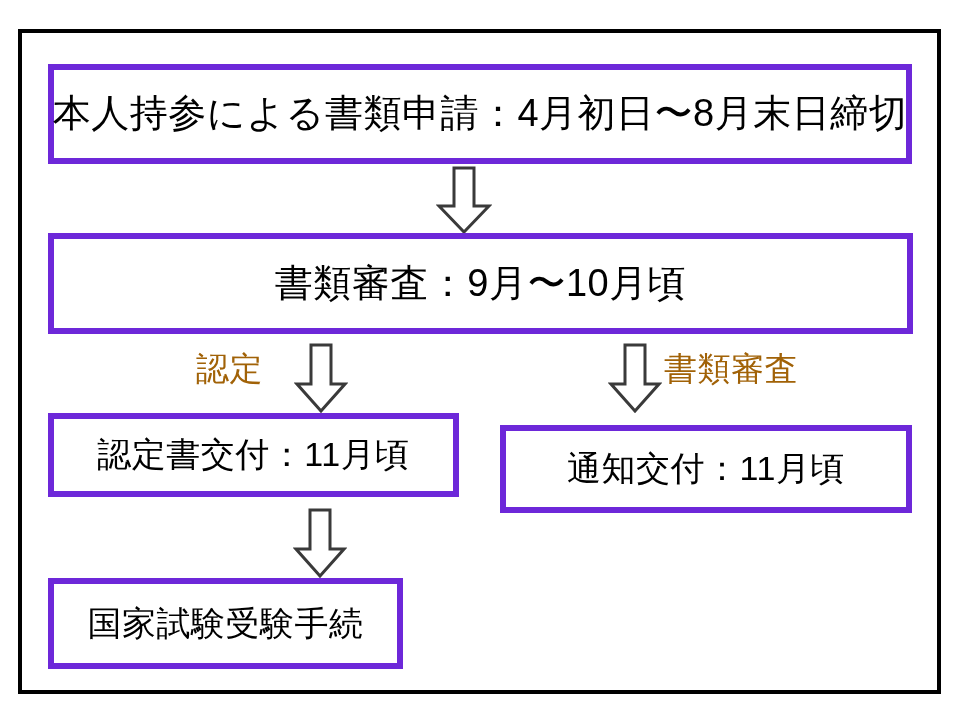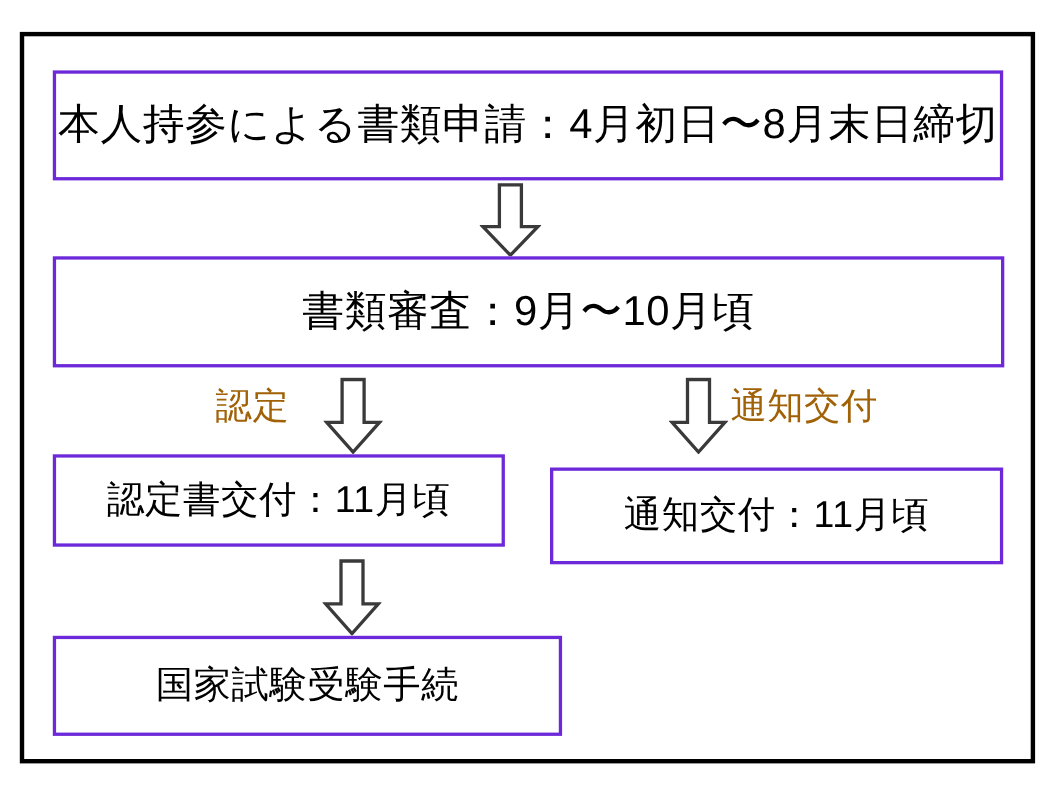--- a/index.html
+++ b/index.html
@@ -31,21 +31,21 @@
     height: 665px;
     box-sizing: border-box;
     border: 4px solid #000000;
     background: #ffffff;
   }
 
   
   .node-box {
     position: absolute;
     box-sizing: border-box;
-    border: 3px solid #6d28d9;
+    border: 6px solid #6d28d9;
     background: #ffffff;
     display: flex;
     align-items: center;
     justify-content: center;
     text-align: center;
   }
   .node-label {
     display: block;
     white-space: nowrap;
     line-height: 1.1;
@@ -67,21 +67,21 @@
     left: 48px;  top: 413px; width: 411px; height: 84px;
   }
   #box-certificate .node-label { font-size: 34px; }
 
   #box-notice {
     left: 500px; top: 413px; width: 412px; height: 88px; margin-top: 12px;
   }
   #box-notice .node-label { font-size: 34px; }
 
   #box-exam {
-    left: 48px;  top: 578px; width: 463px; height: 91px;
+    left: 48px;  top: 578px; width: 355px; height: 91px;
   }
   #box-exam .node-label { font-size: 34px; }
 
   
   .block-arrow {
     position: absolute;
     display: block;
   }
   .block-arrow svg { display: block; }
   .block-arrow polygon {
@@ -130,21 +130,21 @@
   </div>
 
   <span class="branch-label" id="label-approved">認定</span>
 
   <span class="block-arrow" id="arrow-review-to-certificate">
     <svg viewBox="0 0 54 70" width="54" height="70" preserveAspectRatio="none">
       <polygon points="17,2 37,2 37,41 51,41 27,68 3,41 17,41"></polygon>
     </svg>
   </span>
 
-  <span class="branch-label" id="label-not-approved">通知交付</span>
+  <span class="branch-label" id="label-not-approved">書類審査</span>
 
   <span class="block-arrow" id="arrow-review-to-notice">
     <svg viewBox="0 0 54 70" width="54" height="70" preserveAspectRatio="none">
       <polygon points="17,2 37,2 37,41 51,41 27,68 3,41 17,41"></polygon>
     </svg>
   </span>
 
   <div class="node-box" id="box-certificate">
     <span class="node-label">認定書交付：11月頃</span>
   </div>

